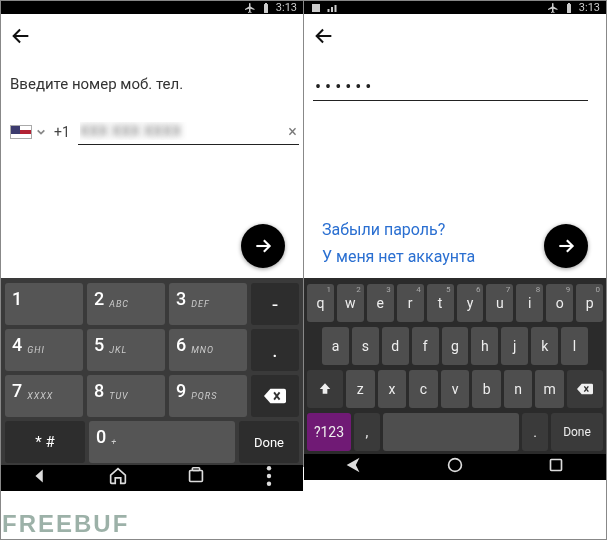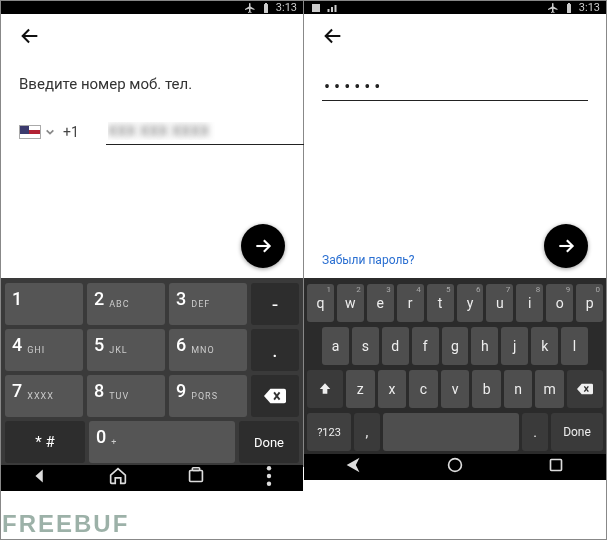--- a/index.html
+++ b/index.html
@@ -3,61 +3,61 @@
 <meta charset="utf-8">
 <style>
   * { box-sizing: border-box; margin: 0; padding: 0; font-family: Roboto, Arial, sans-serif; }
   body { width: 607px; height: 540px; background: #fff; position: relative; overflow: hidden; }
   .screens { display: flex; width: 607px; height: 540px; border: 1px solid #888; }
   .screen { width: 303px; height: 466px; display: flex; flex-direction: column; position: relative; border-right: 1px solid #888; }
   .screen:last-child { border-right: none; width: 302px; }
   .status-bar { height: 20px; background: #000; color: #ccc; display: flex; align-items: center; justify-content: flex-end; padding: 0 6px; font-size: 11px; gap: 4px; }
   .status-left { margin-right: auto; display: flex; gap: 4px; }
   .status-bar svg { width: 12px; height: 12px; fill: #ccc; }
-  .app-area { background: #fff; flex: 0 0 auto; padding: 10px 18px 12px 18px; display: flex; flex-direction: column; position: relative; }
+  .app-area { background: #fff; flex: 0 0 auto; padding: 10px 18px 12px 9px; display: flex; flex-direction: column; position: relative; }
   .back-row { height: 28px; display: flex; align-items: center; }
   .back-arrow svg { width: 22px; height: 22px; stroke: #111; fill: none; stroke-width: 2.2; }
   .prompt { margin-top: 22px; font-size: 15px; color: #333; line-height: 1.35; }
   .field-row { margin-top: 24px; display: flex; align-items: center; gap: 8px; }
   .flag { width: 22px; height: 14px; background: linear-gradient(#fff 33%, #B22234 33% 66%, #fff 66%); border: 1px solid #aaa; position: relative; }
   .flag::before { content: ""; position: absolute; left:0; top:0; width:9px; height:8px; background:#3C3B6E; }
   .chev-down { width:10px; height:10px; }
   .chev-down polyline { stroke:#888; stroke-width:2; fill:none; }
   .ccode { font-size: 14px; color:#444; }
   .field-wrap { flex:1; position: relative; display:flex; align-items:center; }
   .input-line { flex:1; border:none; border-bottom: 1.5px solid #222; font-size: 15px; padding: 4px 20px 4px 2px; outline:none; background:transparent; color:#333; }
-  .input-blur { color: transparent; text-shadow: 0 0 6px rgba(80,80,80,.9); margin-left: 19px; }
+  .input-blur { color: transparent; text-shadow: 0 0 6px rgba(80,80,80,.9); }
   .clear-x { position:absolute; right:2px; color:#777; font-size:16px; cursor:pointer; }
   .pw-line { border:none; border-bottom:1.5px solid #222; font-size:18px; letter-spacing:4px; padding:2px 0 3px 2px; width:100%; color:#222; }
-  .links { position:absolute; left:18px; bottom:8px; font-size:12px; color:#2a6fd1; line-height:1.7; }
+  .links { position:absolute; left:18px; bottom:8px; font-size:16px; color:#2a6fd1; line-height:1.7; }
   .fab { position:absolute; right:18px; bottom:10px; width:44px; height:44px; border-radius:50%; background:#000; display:flex; align-items:center; justify-content:center; box-shadow:0 1px 4px rgba(0,0,0,.4); }
   .fab svg { width:20px; height:20px; stroke:#fff; fill:none; stroke-width:2.5; }
 
   
   .kb-num { background:#3a3a3a; padding:5px 4px 2px 4px; display:flex; flex-direction:column; gap:4px; flex: 0 0 auto; }
   .kb-num .row { display:flex; gap:4px; }
   .kb-num .key { flex:1; height:42px; background:#555; color:#fff; border-radius:3px; display:flex; align-items:baseline; justify-content:flex-start; padding:5px 7px; position:relative; }
   .kb-num .key .big { font-size:18px; font-weight:500; }
-  .kb-num .key .sub { font-size:9px; color:#ccc; margin-left:5px; align-self:center; letter-spacing:1px; }
+  .kb-num .key .sub { font-size:9px; color:#ccc; margin-left:5px; align-self:center; letter-spacing:1px;font-style:italic; }
   .kb-num .key.narrow { flex:0 0 48px; background:#2d2d2d; justify-content:center; align-items:center; font-size:20px; }
   .kb-num .key.util { background:#2d2d2d; justify-content:center; align-items:center; }
   .kb-num .key.wide { flex:2; }
   .kb-num .key.done { flex:0 0 60px; background:#2d2d2d; font-size:13px; justify-content:center; align-items:center; }
   .kb-num .key.bksp svg { width:22px; height:16px; fill:#fff; }
 
   
   .kb-q { background:#2b2b2b; padding:6px 3px 3px 3px; display:flex; flex-direction:column; gap:5px; flex:0 0 auto; }
   .kb-q .row { display:flex; gap:3px; }
   .kb-q .key { flex:1; height:38px; background:#4e4e4e; color:#eee; border-radius:3px; display:flex; align-items:center; justify-content:center; font-size:14px; position:relative; }
   .kb-q .key .hint { position:absolute; top:1px; right:3px; font-size:8px; color:#aaa; }
   .kb-q .row.mid { padding: 0 15px; }
   .kb-q .key.util { background:#3a3a3a; flex:0 0 36px; }
   .kb-q .key.shift svg, .kb-q .key.bksp svg { width:16px; height:14px; fill:#eee; }
   .kb-q .key.space { flex:1; background:#4e4e4e; }
-  .kb-q .key.sym { flex:0 0 44px; font-size:11px; background:#404040; }
+  .kb-q .key.sym { flex:0 0 44px; font-size:14px; background:#701a75; }
   .kb-q .key.comma, .kb-q .key.period { flex:0 0 26px; }
   .kb-q .key.done { flex:0 0 52px; background:#3a3a3a; font-size:12px; }
 
   .navbar { background:#000; height:35px; display:flex; align-items:center; justify-content:space-around; }
   .navbar svg { width:22px; height:22px; stroke:#ddd; fill:none; stroke-width:1.8; }
   .navbar .home { fill:none; }
   .navbar .menu svg { fill:#ddd; stroke:none; width:12px; }
 
   .watermark { position:absolute; left:2px; bottom:2px; font-size:24px; font-weight:700; color:rgba(36,82,63,.45); letter-spacing:2px; pointer-events:none; font-family: Arial, sans-serif; margin-top: 24px; }
 </style>
@@ -217,20 +217,21 @@
               <line x1="20" y1="12" x2="4" y2="12"></line>
               <polyline points="11 5 4 12 11 19"></polyline>
             </svg>
         </span>
       </div>
       <div style="margin-top:22px;">
         <div class="pw-line">••••••</div>
       </div>
       <div class="links">
         <div>Забыли пароль?</div>
+        <div>У меня нет аккаунта</div>
       </div>
       <div class="fab">
         <svg viewBox="0 0 24 24">
             <line x1="4" y1="12" x2="20" y2="12"></line>
             <polyline points="13 5 20 12 13 19"></polyline>
           </svg>
       </div>
     </div>
 
     <div class="kb-q" id="kb-q">

